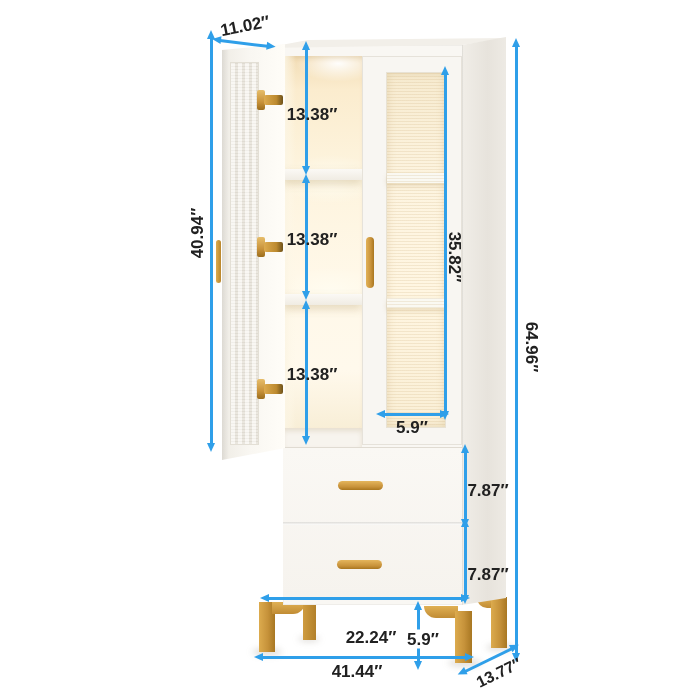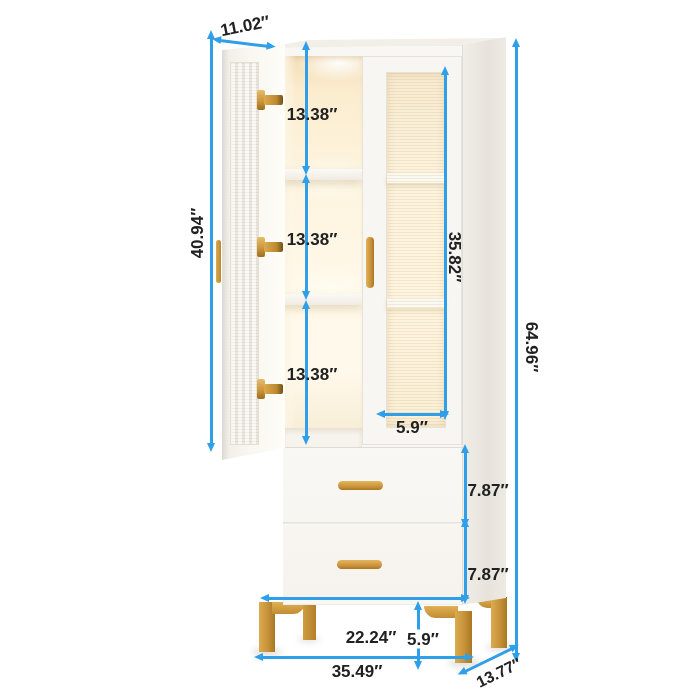--- a/index.html
+++ b/index.html
@@ -229,21 +229,21 @@
     <span class="dlabel" style="left:371px;top:614px;margin-top:23px;">22.24″</span>
   </div>
 
   <div>
     <div class="abs dline v" style="left:417px;top:609px;height:53px;"></div>
     <span class="dlabel bg" style="left:423px;top:639px;">5.9″</span>
   </div>
 
   <div>
     <div class="abs dline h" style="left:262px;top:656px;width:204px;"></div>
-    <span class="dlabel" style="left:357px;top:671px;">35.49″</span>
+    <span class="dlabel" style="left:357px;top:671px;">41.44″</span>
   </div>
 
   <div>
     <div class="abs dline h rot-26" style="left:465px;top:670px;width:52px;"></div>
     <span class="dlabel" style="left:499px;top:673px;--rot:-26deg;font-size:16px;">13.77″</span>
   </div>
 
 </div>
 
 </body></html>

